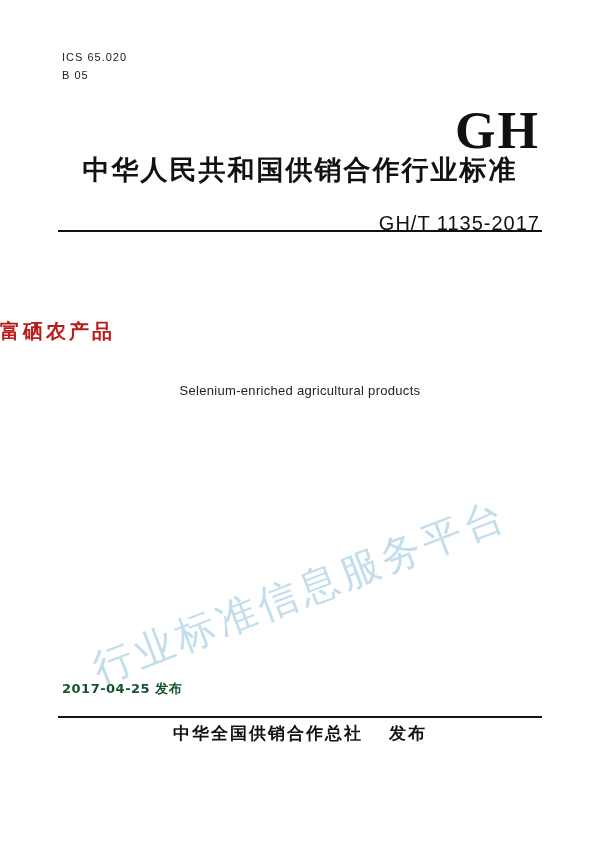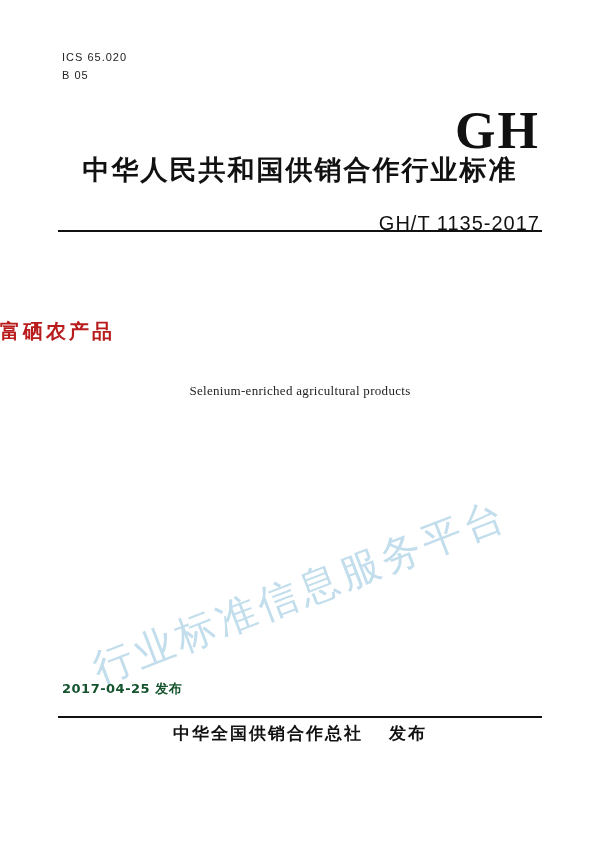--- a/index.html
+++ b/index.html
@@ -95,21 +95,21 @@
     font-size: 20px;
     letter-spacing: 3px;
     color: #b91c1c;
   }
   .doc-title-en {
     position: absolute;
     left: 0;
     right: 0;
     top: 383px;
     text-align: center;
-    font-family: Liberation Serif, serif;
+    font-family: Liberation Sans, sans-serif;
     font-size: 13px;
     letter-spacing: 0.3px;
     color: #222;
   }
 
   
   .watermark {
     position: absolute;
     left: 50%;
     top: 592px;

